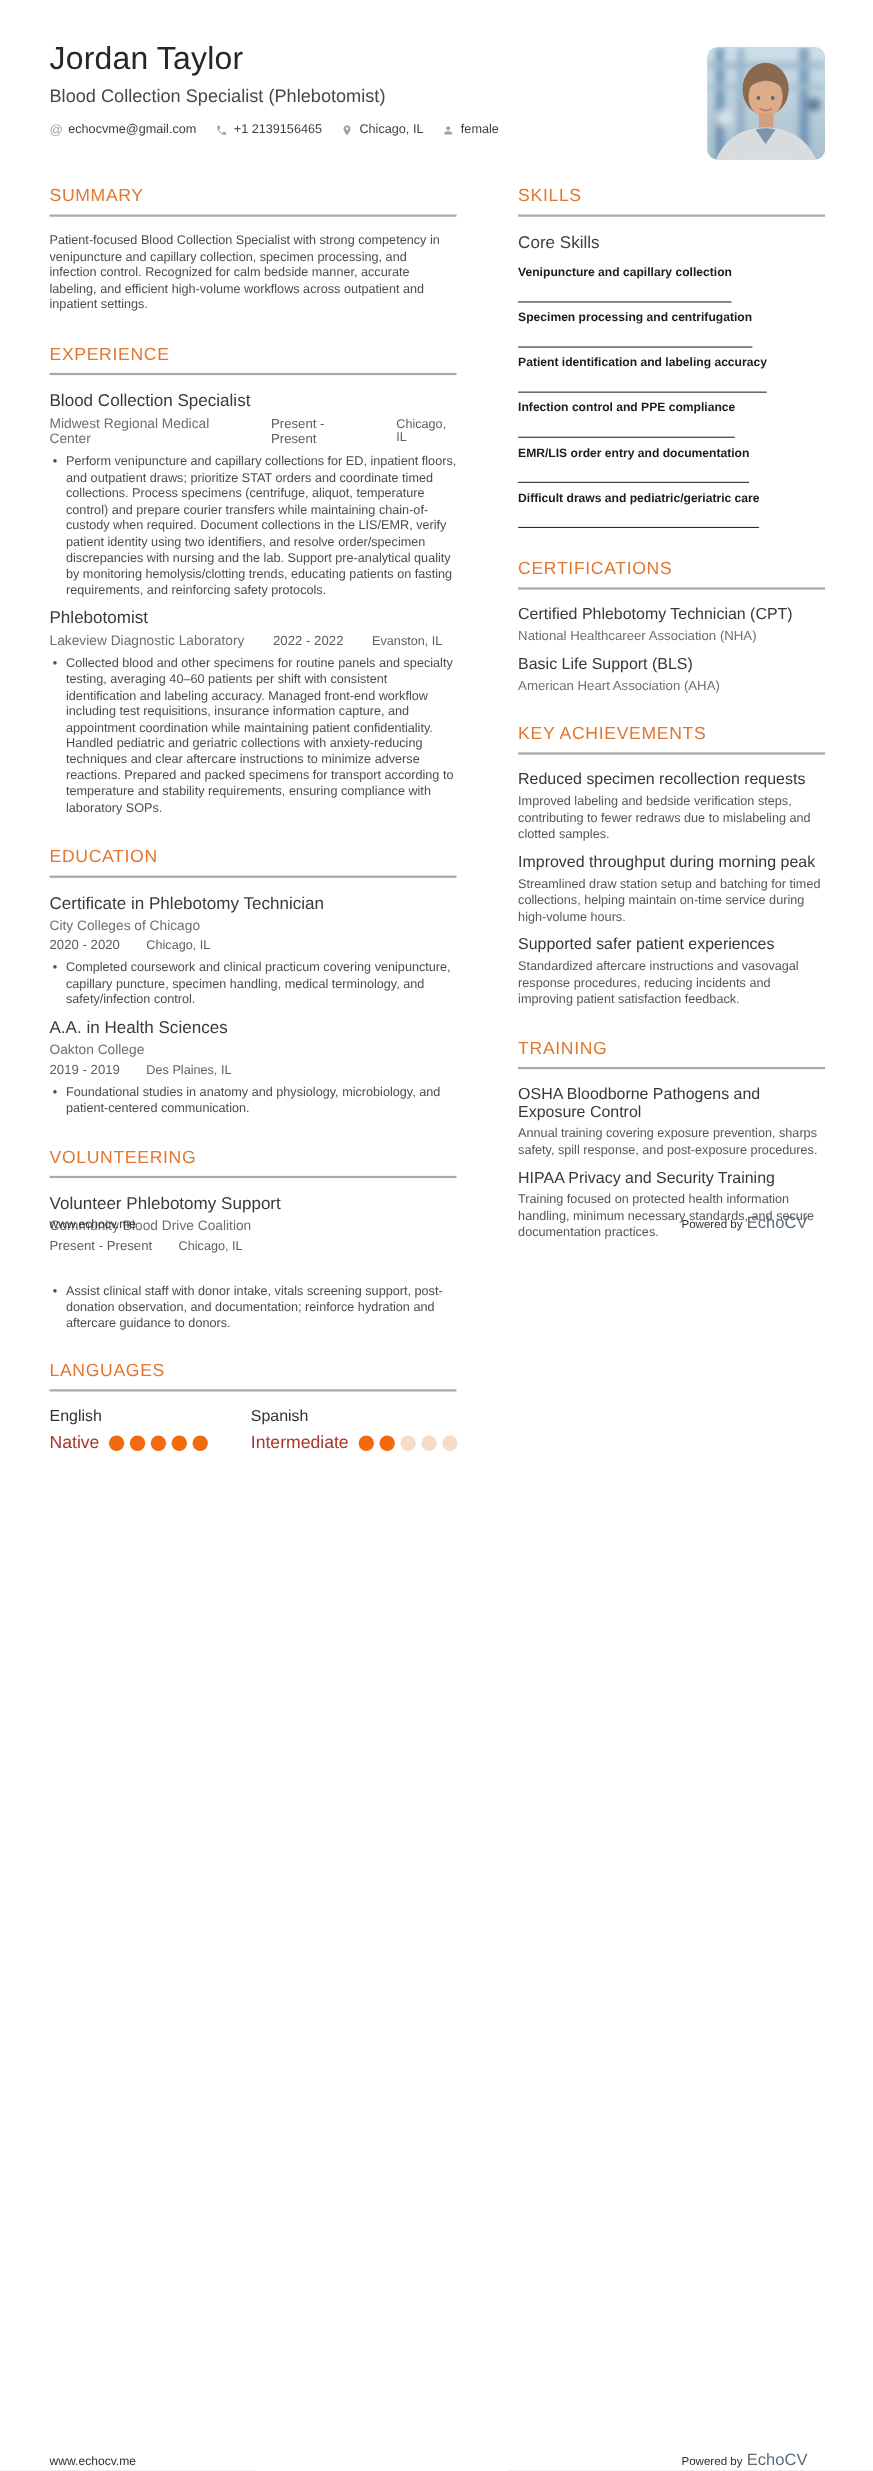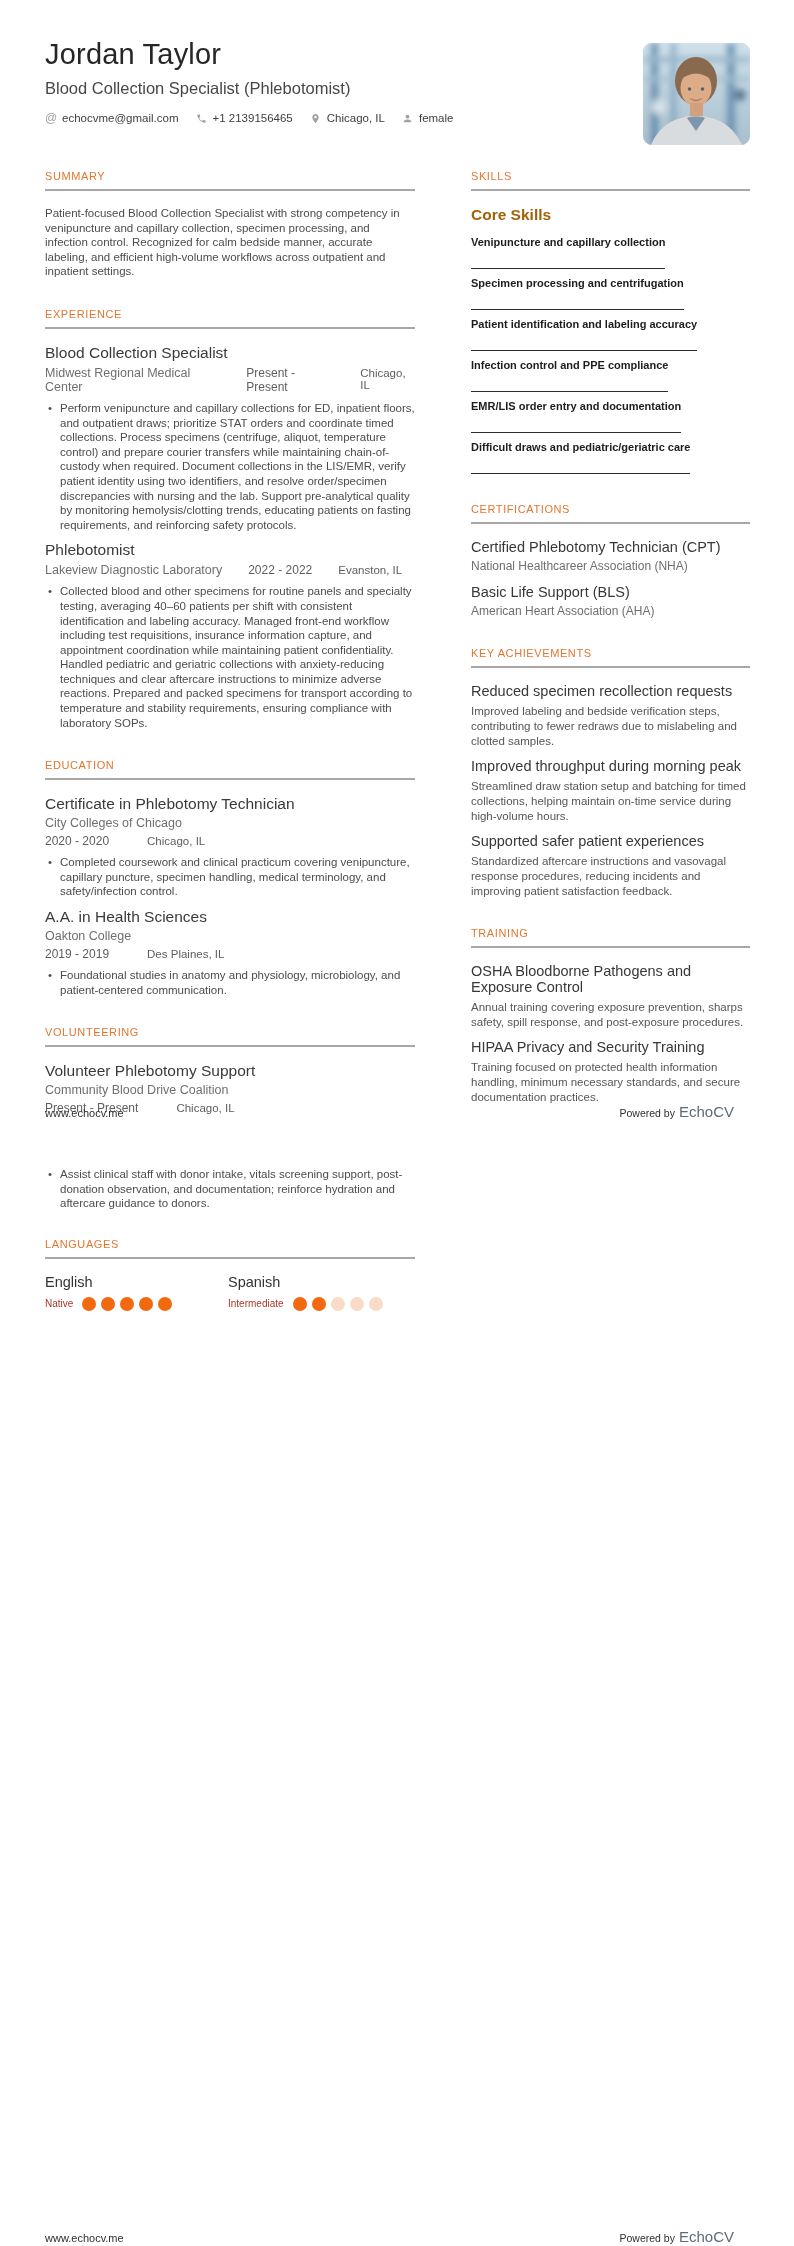--- a/index.html
+++ b/index.html
@@ -23,52 +23,52 @@
   .contact{display:flex;align-items:center;gap:5px;}
   .cicon{display:inline-flex;align-items:center;justify-content:center;width:12px;height:12px;color:#a2a2a2;font-size:12px;line-height:1;}
   .cicon svg{width:11px;height:11px;fill:#a2a2a2;}
   .contact a{color:inherit;text-decoration:none;}
   .photo{position:absolute;left:643px;top:43px;width:107px;height:102px;border-radius:9px;overflow:hidden;background:#b9cdda;}
 
   
   .col-left{position:absolute;left:45px;top:170px;width:370px;}
   .col-right{position:absolute;left:471px;top:170px;width:279px;}
   section{margin-bottom:29px;}
-  .sec-h{font-size:11px;color:var(--accent);letter-spacing:.6px;font-weight:400;}
+  .sec-h{font-size:16px;color:var(--accent);letter-spacing:.6px;font-weight:400;}
   .sec-rule{height:2px;background:var(--rule);margin-top:7px;margin-bottom:15px;}
 
   .entry{margin-bottom:9px;}
   .entry-title{font-size:15.5px;font-weight:400;color:#3a3a3a;}
   .meta{display:flex;gap:26px;align-items:baseline;margin-top:4px;font-size:12.5px;color:#6f6f6f;}
   .meta .dates{font-size:12px;color:#5e5e5e;}
   .meta .loc{font-size:11.5px;color:#5e5e5e;}
   .org{font-size:12.5px;color:#6f6f6f;margin-top:3px;}
-  .dateloc{display:flex;gap:38px;align-items:baseline;margin-top:4px;text-align:right;}
+  .dateloc{display:flex;gap:24px;align-items:baseline;margin-top:4px;text-align:right;}
   .dateloc .dates{font-size:12px;color:#5e5e5e;}
   .dateloc .loc{font-size:11.5px;color:#5e5e5e;}
   ul.bullets{list-style:none;margin-top:7px;}
   .bullets li{position:relative;padding-left:15px;font-size:11.5px;line-height:1.27;color:#4c4c4c;}
   .bullets li::before{content:"\2022";position:absolute;left:3px;top:0;color:#4c4c4c;}
   .body-text{font-size:11.5px;line-height:1.27;color:#4c4c4c;}
 
   
-  .group-h{font-size:15.5px;color:#a16207;margin-bottom:12px;font-weight:bold;}
+  .group-h{font-size:15.5px;color:#404040;margin-bottom:12px;}
   .skill{width:fit-content;font-size:11px;font-weight:700;color:#1d1d1d;padding-bottom:20px;border-bottom:1px solid #2c2c2c;margin-bottom:8px;}
   .cert-name{font-size:14.5px;color:#383838;margin-top:2px;}
   .cert-issuer{font-size:12px;color:#6f6f6f;margin:4px 0 11px;}
   .ach{margin-bottom:9px;}
   .ach-title{font-size:14.5px;color:#383838;}
   .ach-desc{font-size:11.5px;line-height:1.3;color:#565656;margin-top:5px;}
 
   
   .langs{display:flex;}
   .lang{width:183px;}
   .lang-name{font-size:14.5px;color:#333333;}
   .lang-lrow{display:flex;align-items:center;gap:9px;margin-top:7px;}
-  .lang-level{font-size:10px;color:var(--level);}
+  .lang-level{font-size:16px;color:var(--level);}
   .dots{display:flex;gap:5px;align-items:center;}
   .dot{width:14px;height:14px;border-radius:50%;background:var(--dot-empty);}
   .dot.filled{background:var(--dot);}
 
   
   .footer{position:absolute;left:45px;right:60px;display:flex;justify-content:space-between;align-items:baseline;}
   .f1{top:1103px;}
   .f2{top:2228px;}
   .site{font-size:11px;color:#2f2f2f;text-decoration:none;}
   .powered{font-size:10.5px;color:#2f2f2f;}

